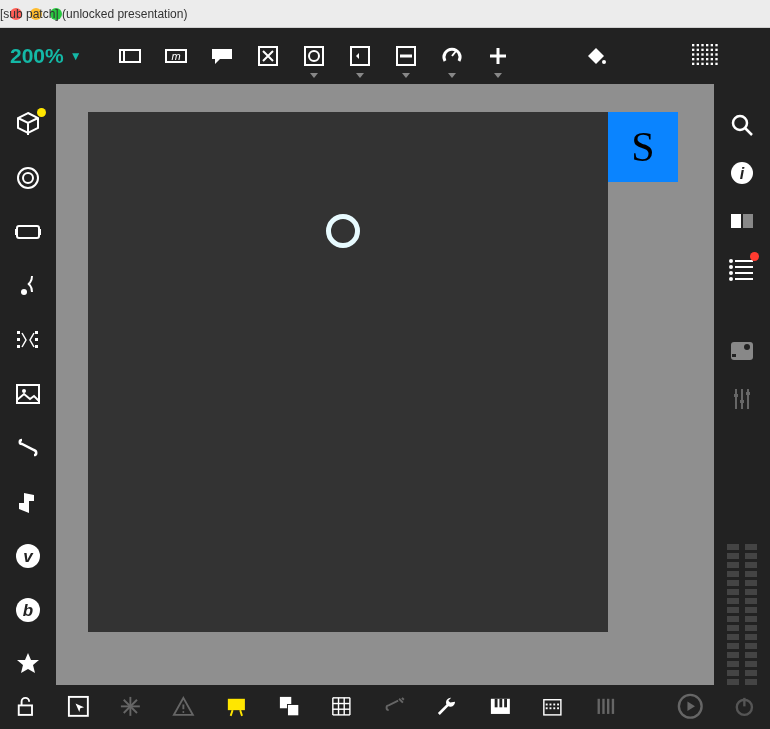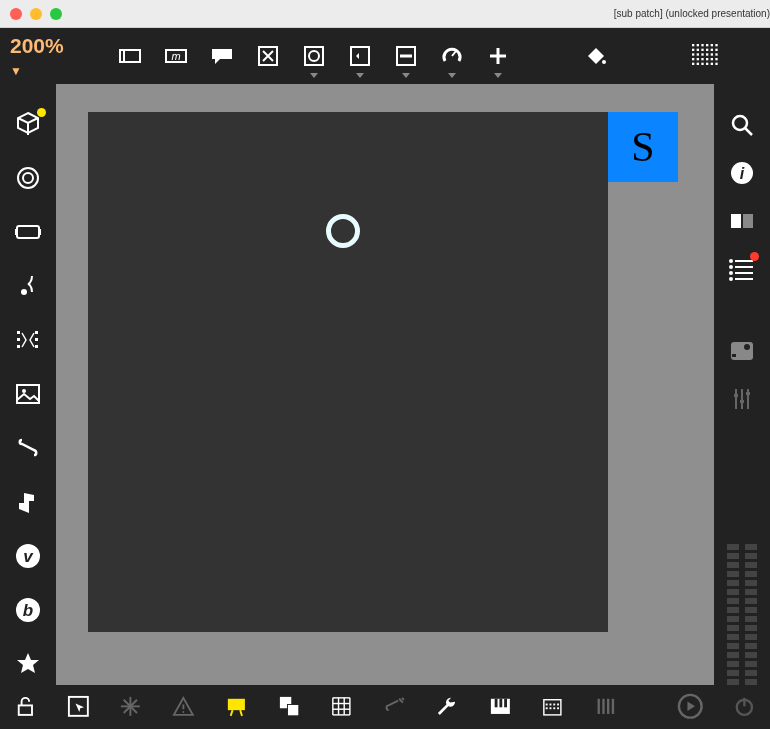--- a/index.html
+++ b/index.html
@@ -28,49 +28,49 @@
   }
   .traffic-dot {
     width: 12px; height: 12px; border-radius: 50%;
   }
   .traffic-close { background: #ff5f57; }
   .traffic-min { background: #febc2e; }
   .traffic-max { background: #28c840; }
   .title {
     position: absolute;
     left: 0; right: 0;
-    text-align: right;
-    font-size: 10px;
+    text-align: left;
+    font-size: 12px;
     color: #333;
     pointer-events: none;
   }
 
   
   .app {
     background: #222;
     height: 701px; 
     position: relative;
   }
 
   
   .toolbar-top {
     height: 56px;
     display: flex;
     align-items: center;
     padding-left: 10px;
   }
   .zoom {
-    color: #fdba74;
+    color: #14b8a6;
     font-size: 21px;
     font-weight: 600;
     display: flex;
+    align-items: center;
     gap: 6px;
     cursor: pointer;
     min-width: 80px;
-    flex-direction: column;
   }
   .zoom .caret {
     font-size: 12px;
   }
   .top-icons {
     display: flex;
     align-items: center;
     gap: 22px;
     margin-left: 28px;
   }

